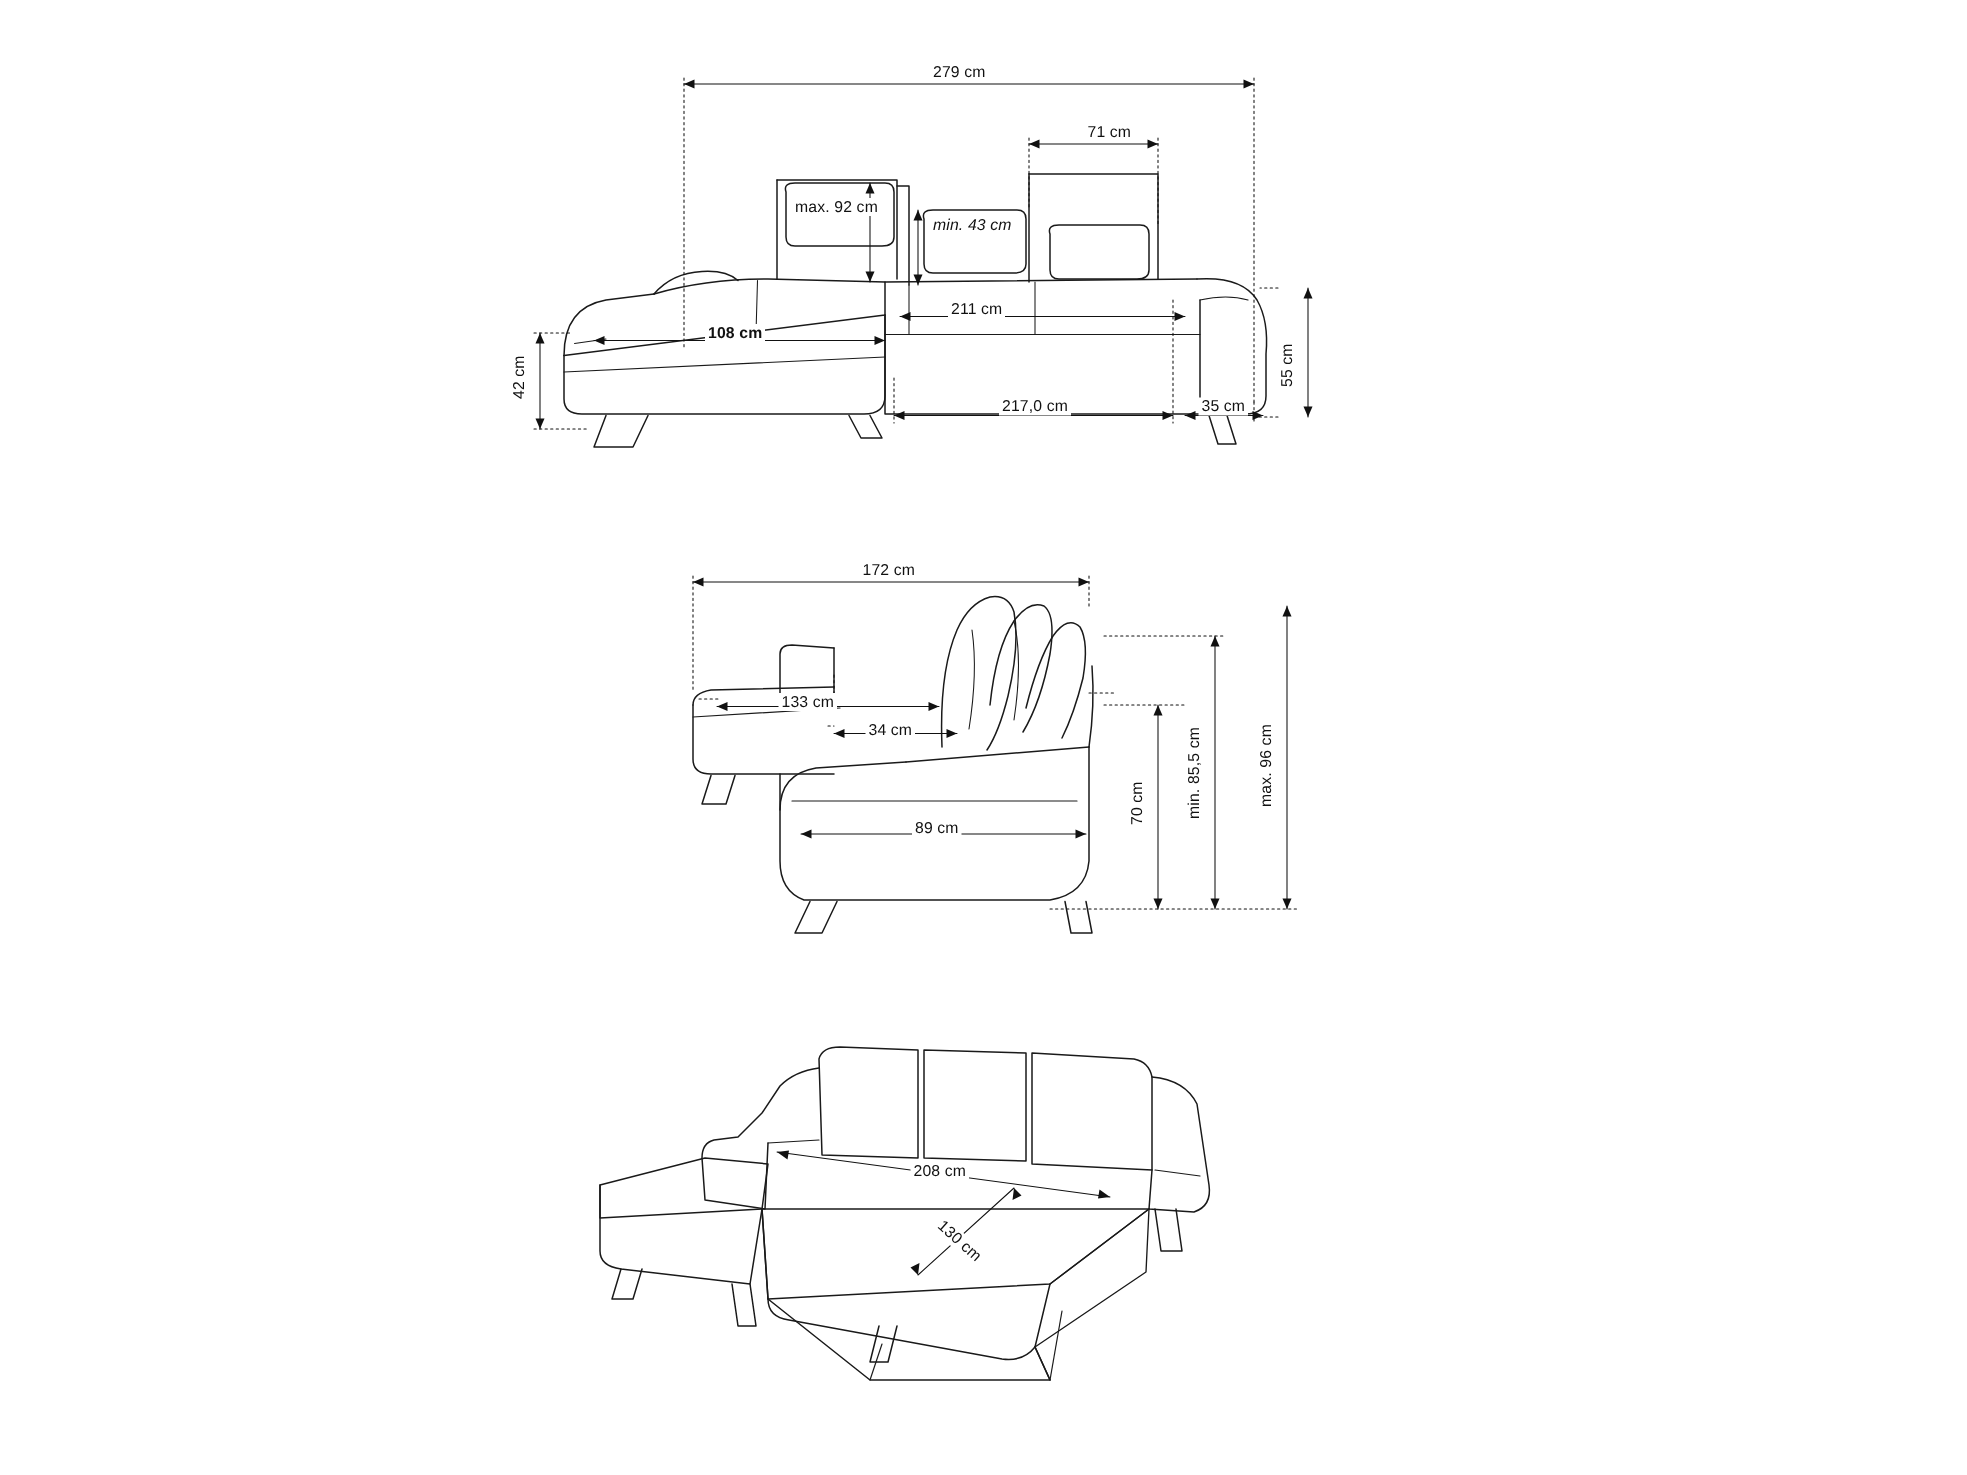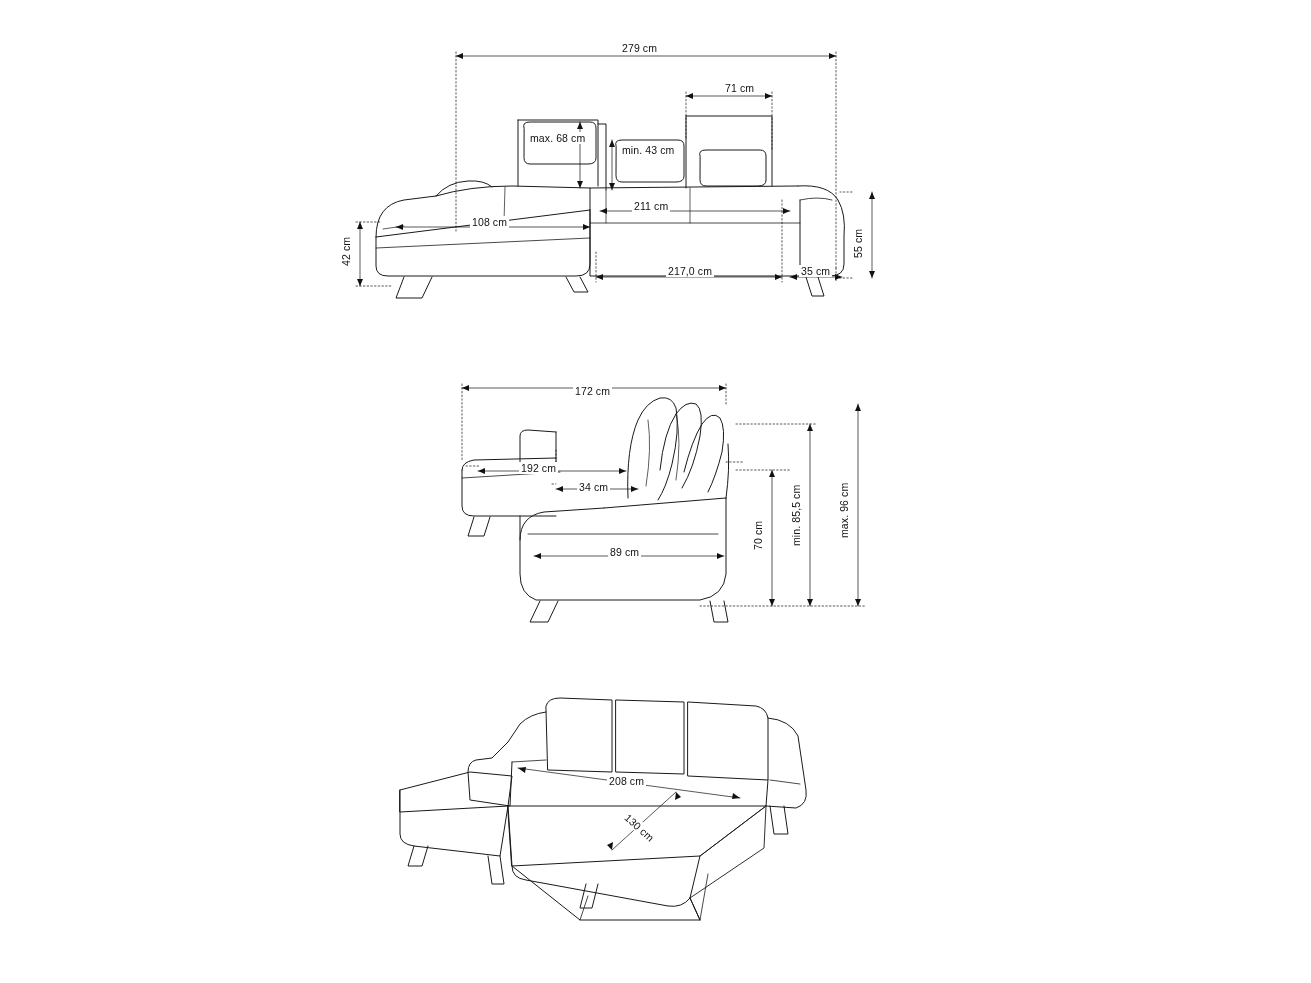--- a/index.html
+++ b/index.html
@@ -253,31 +253,31 @@
 
         <path d="M676 792 L612 850"></path>
         <path d="M676 792 l-1 8 l6 -3 z" fill="#111111" stroke="none"></path>
         <path d="M612 850 l1 -8 l-6 3 z" fill="#111111" stroke="none"></path>
       </g>
     </g>
   </svg>
 
   <div class="dim-label" style="left:620px; top:42px;">279 cm</div>
   <div class="dim-label" style="left:707px; top:82px;margin-left:16px;">71 cm</div>
-  <div class="dim-label" style="left:528px; top:132px;">max. 68 cm</div>
-  <div class="dim-label" style="left:620px; top:144px;">min. 43 cm</div>
-  <div class="dim-label" style="left:470px; top:216px;">108 cm</div>
+  <div class="dim-label" style="left:528px; top:132px;">max. 92 cm</div>
+  <div class="dim-label" style="left:620px; top:144px;font-style:italic;">min. 43 cm</div>
+  <div class="dim-label" style="left:470px; top:216px;font-weight:bold;">108 cm</div>
   <div class="dim-label" style="left:632px; top:200px;">211 cm</div>
   <div class="dim-label vert" style="left:340px; top:268px; transform:rotate(-90deg);">42 cm</div>
   <div class="dim-label vert" style="left:852px; top:260px; transform:rotate(-90deg);">55 cm</div>
   <div class="dim-label" style="left:666px; top:265px;">217,0 cm</div>
   <div class="dim-label" style="left:799px; top:265px;">35 cm</div>
 
-  <div class="dim-label" style="left:573px; top:374px;margin-top:11px;">172 cm</div>
-  <div class="dim-label" style="left:519px; top:462px;">192 cm</div>
+  <div class="dim-label" style="left:573px; top:374px;">172 cm</div>
+  <div class="dim-label" style="left:519px; top:462px;">133 cm</div>
   <div class="dim-label" style="left:577px; top:481px;">34 cm</div>
   <div class="dim-label" style="left:608px; top:546px;">89 cm</div>
   <div class="dim-label vert" style="left:752px; top:552px; transform:rotate(-90deg);">70 cm</div>
   <div class="dim-label vert" style="left:790px; top:548px; transform:rotate(-90deg);">min. 85,5 cm</div>
   <div class="dim-label vert" style="left:838px; top:540px; transform:rotate(-90deg);">max. 96 cm</div>
 
   <div class="dim-label" style="left:607px; top:775px;">208 cm</div>
   <div class="dim-label vert" style="left:629px; top:810px; transform:rotate(42deg);">130 cm</div>
 
 </div>

